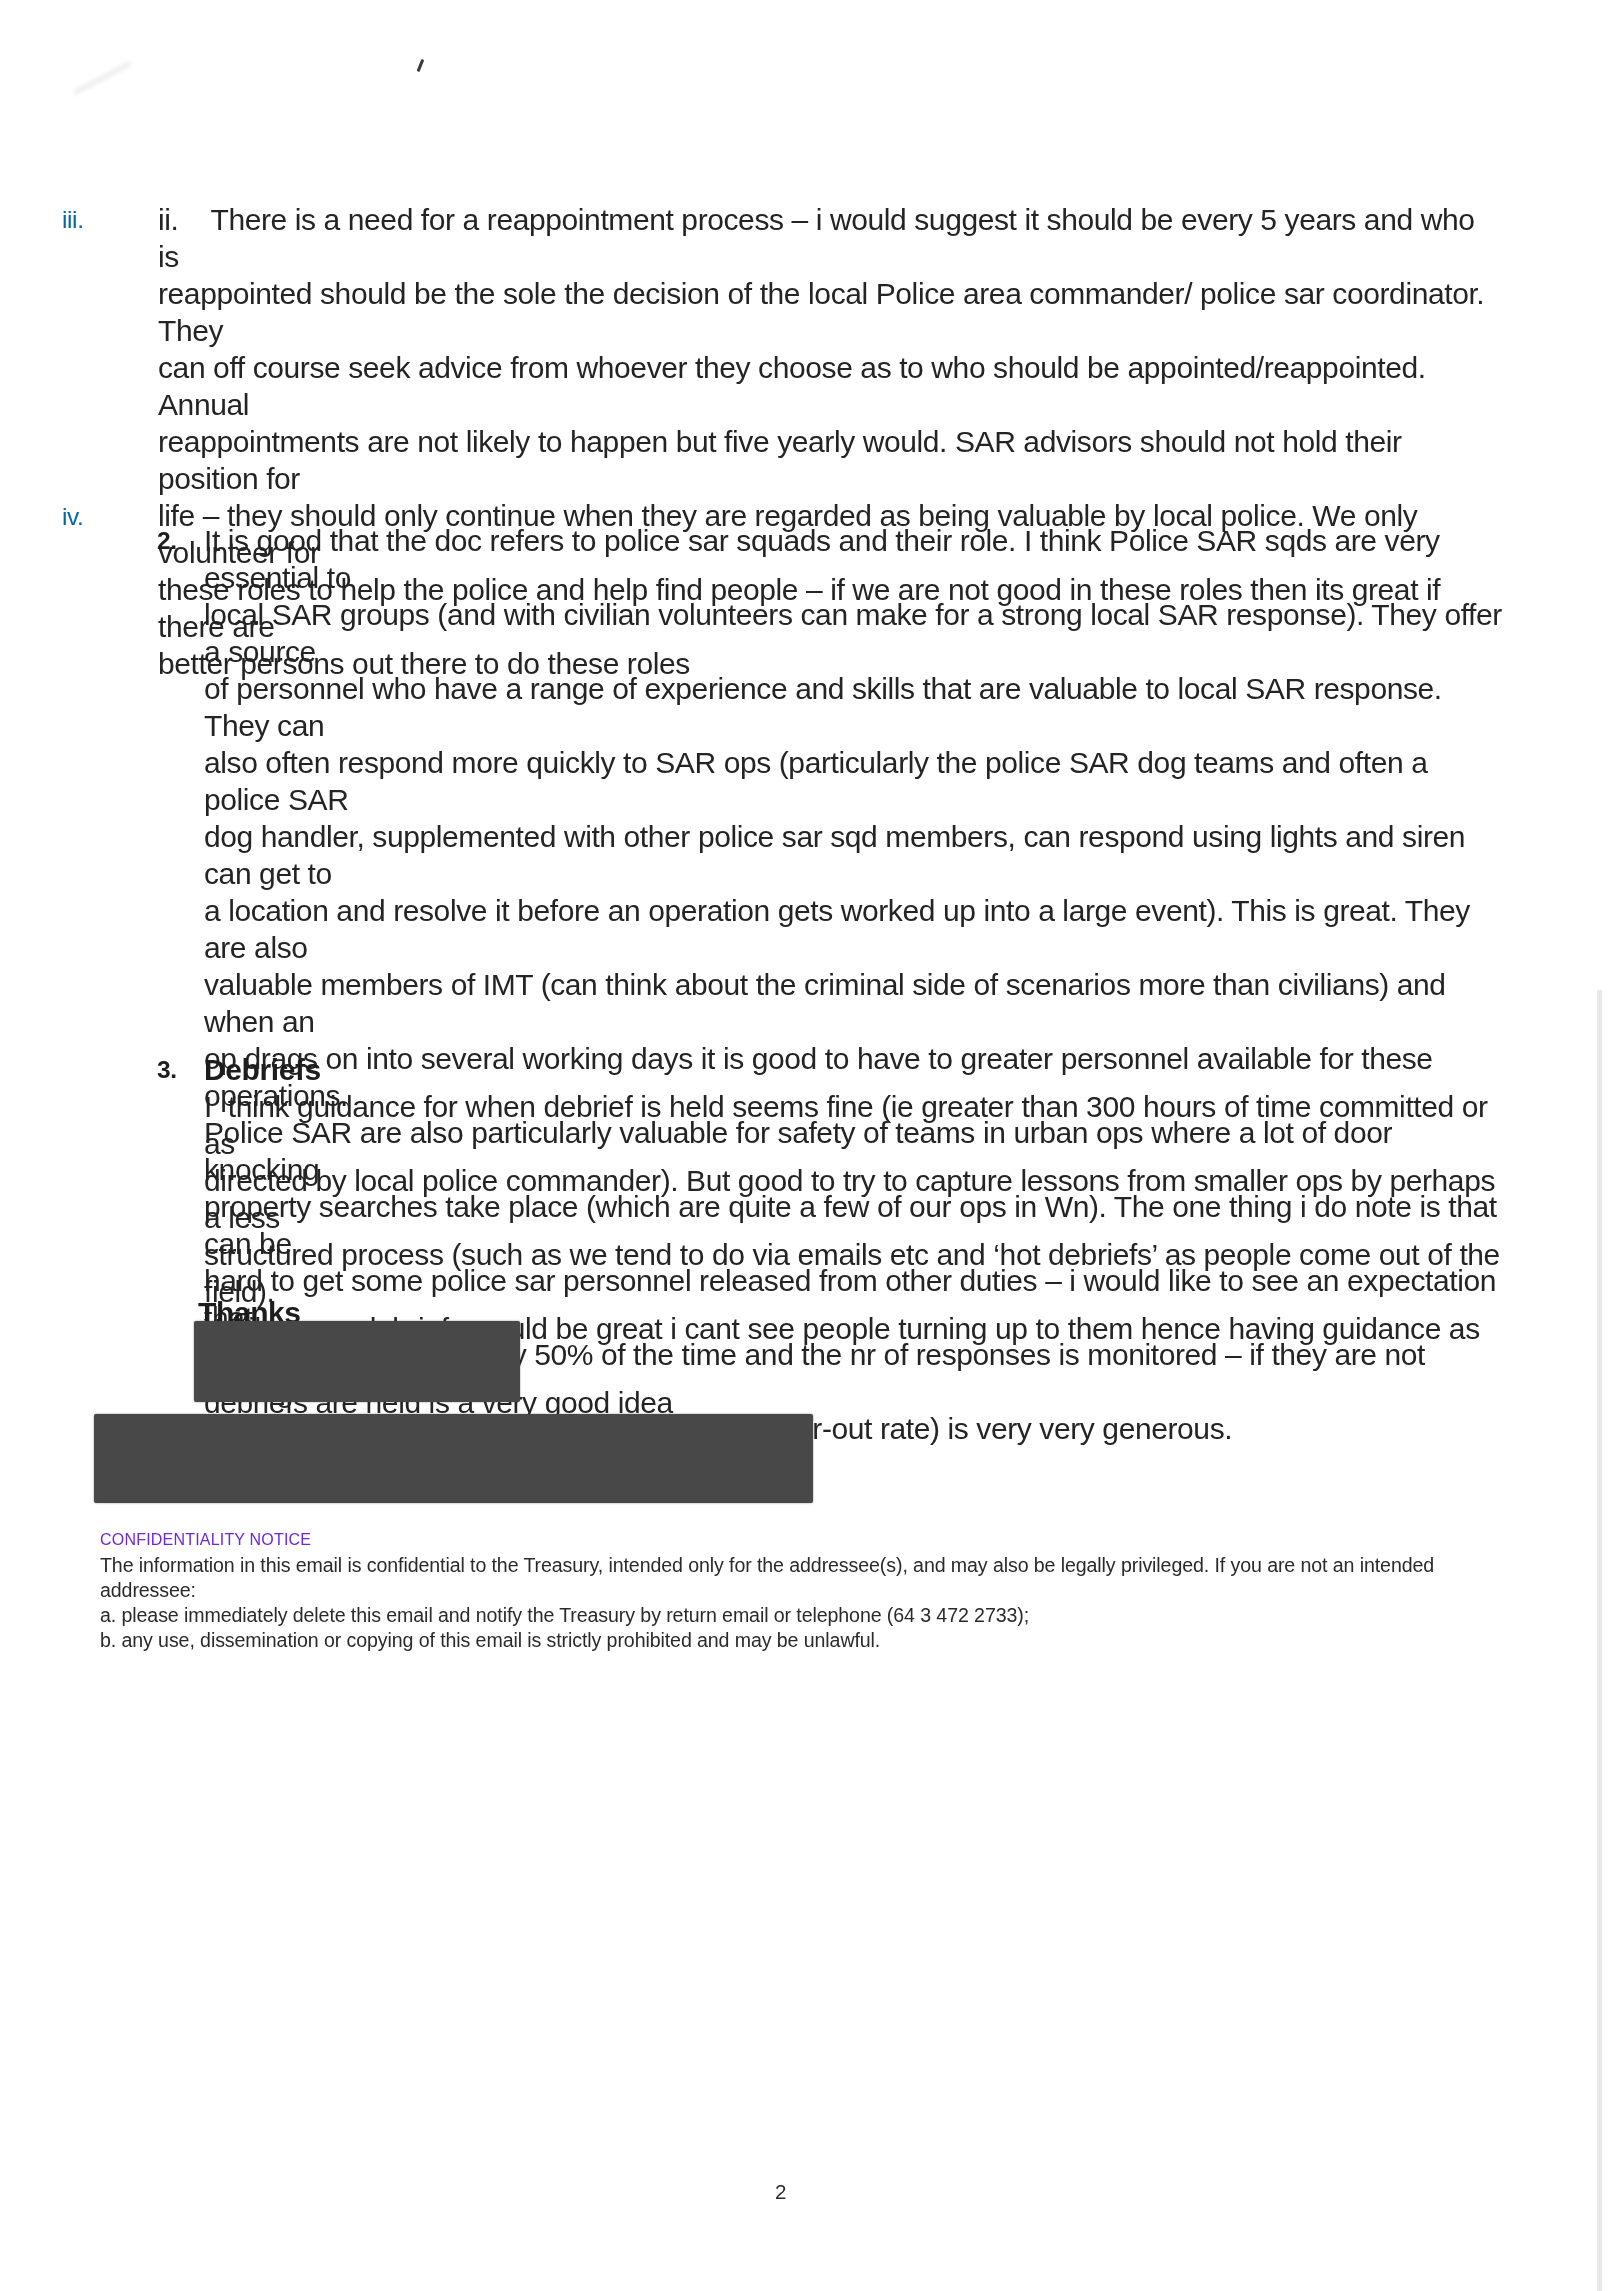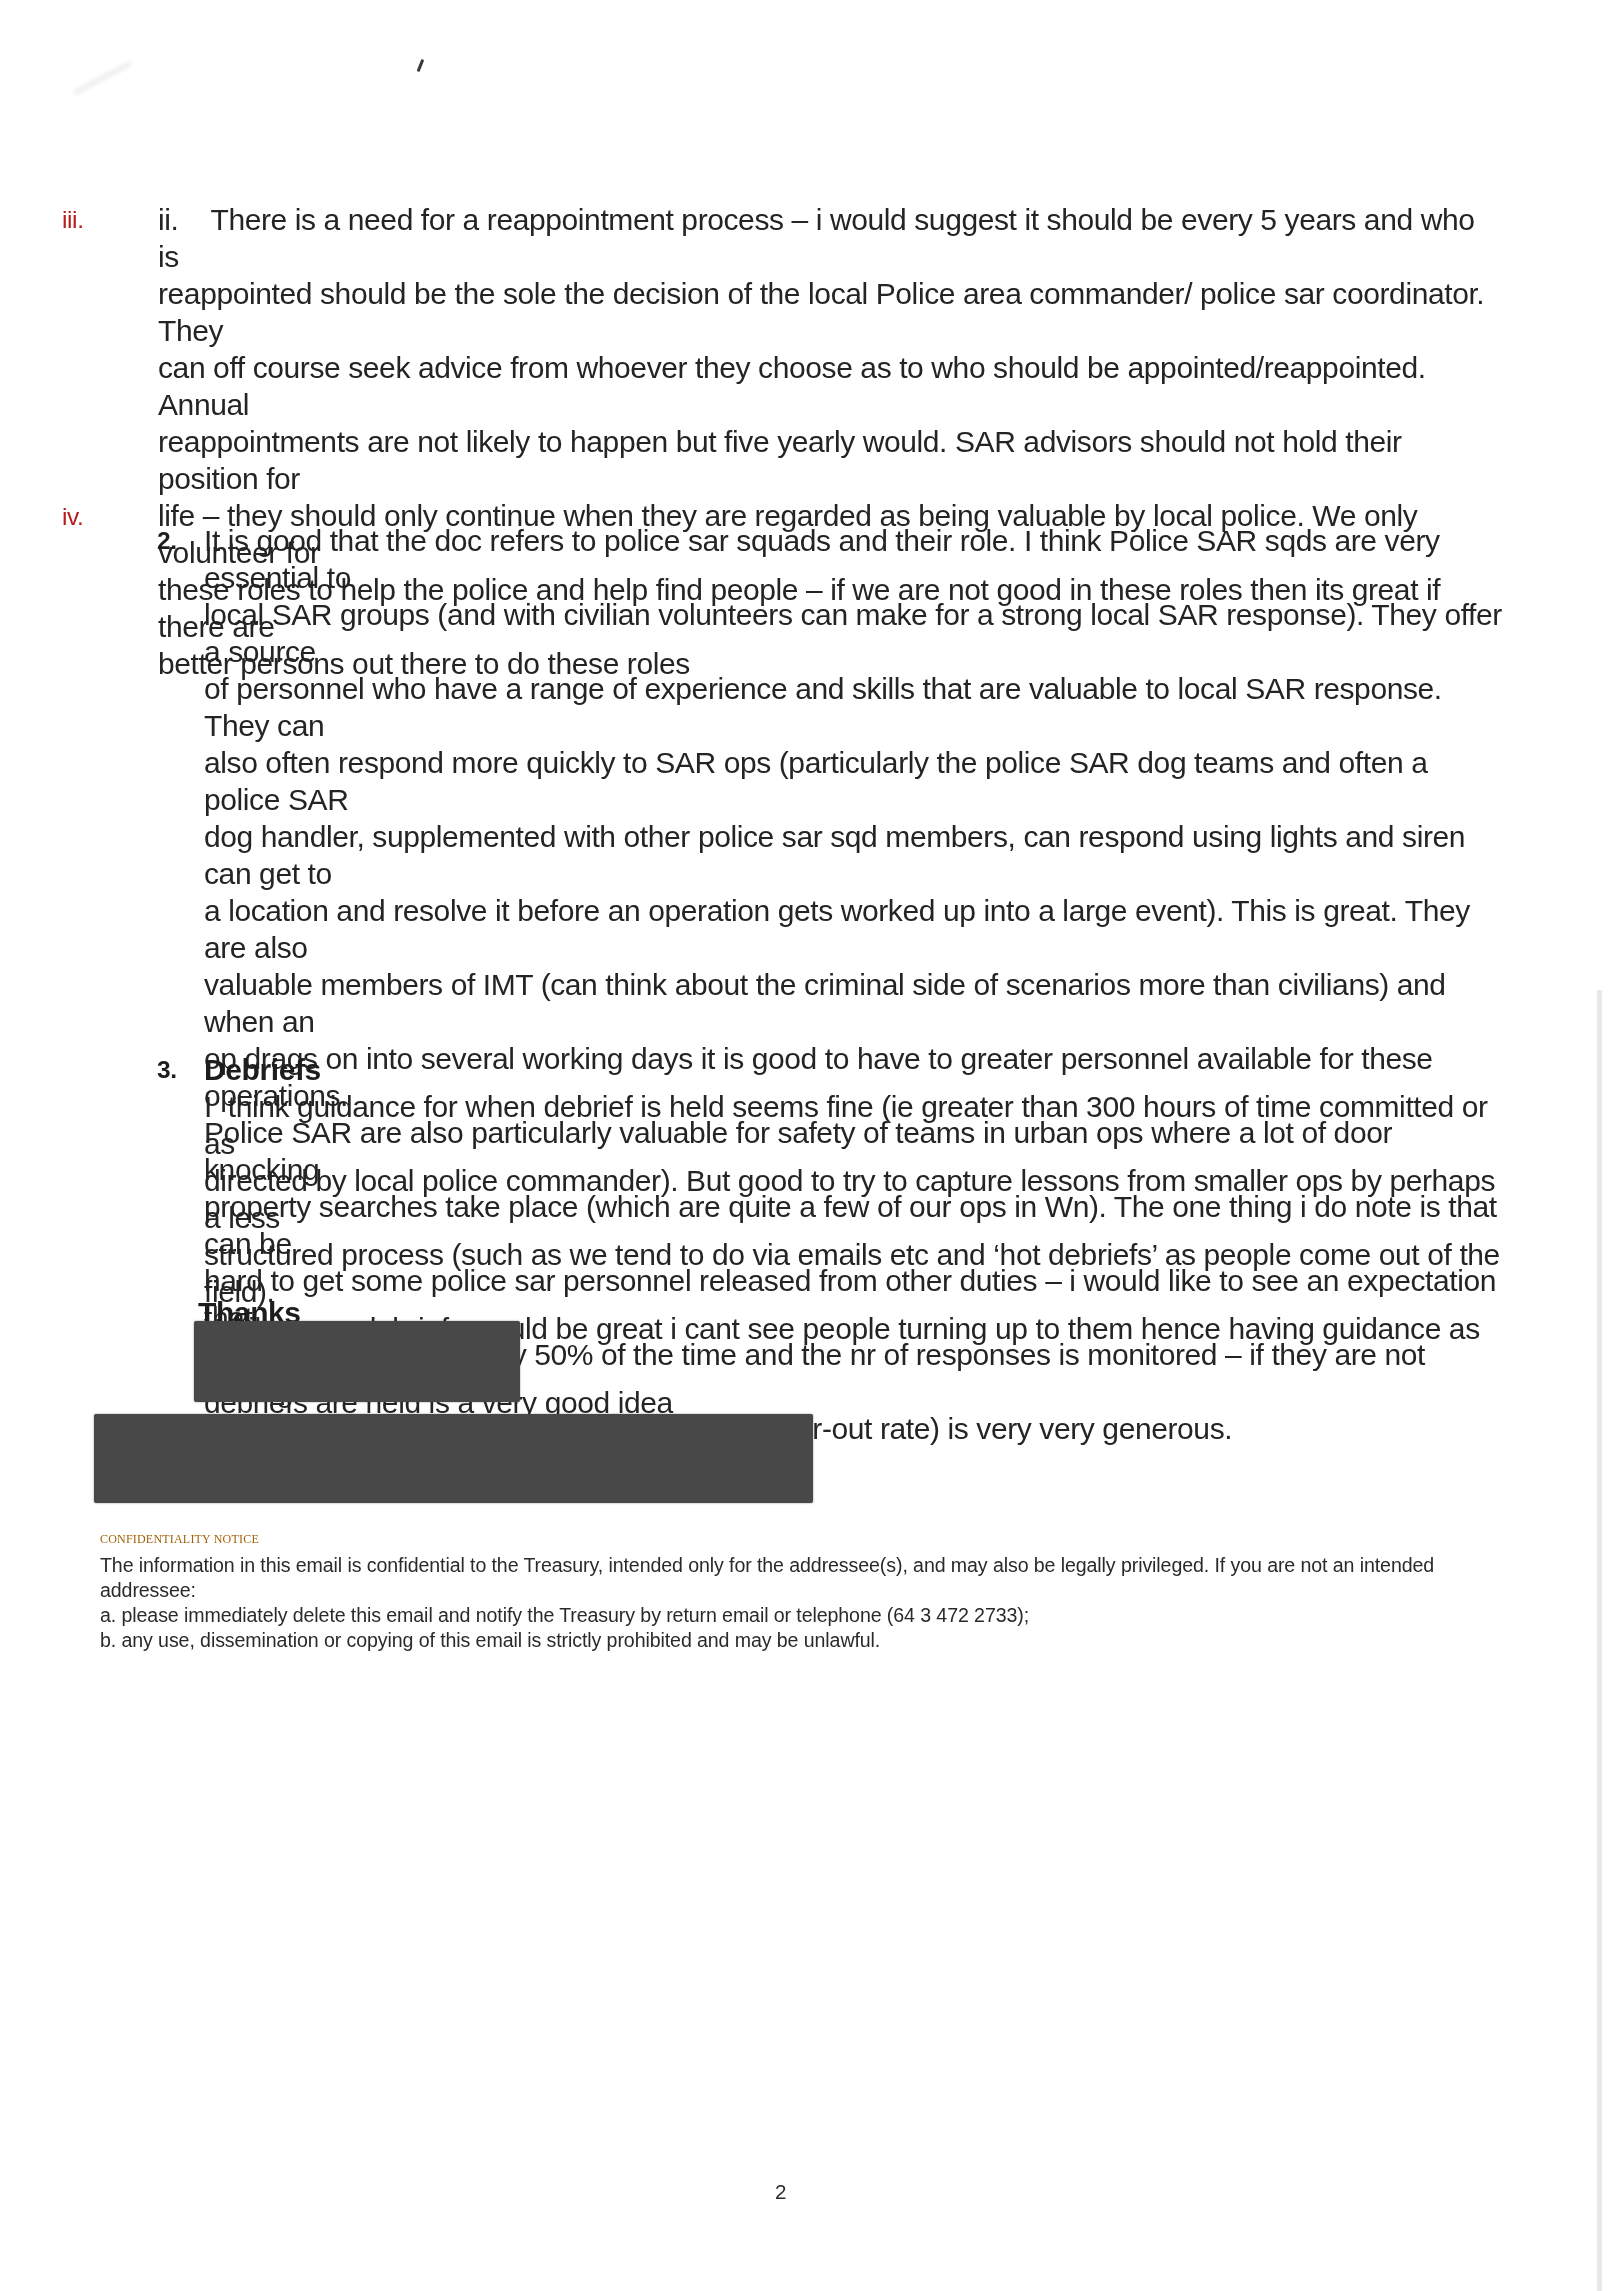--- a/index.html
+++ b/index.html
@@ -22,21 +22,21 @@
     font-size: 30px;
     line-height: 37px;
     letter-spacing: -0.4px;
     white-space: pre-wrap;
     color: #242424;
   }
   .marker-col {
     font-size: 24.5px;
     line-height: 37px;
     letter-spacing: -0.4px;
-    color: #b91c1c;
+    color: #0369a1;
   }
   .bold { font-weight: bold; color: #1d1d1d; }
 
   .section {
     display: flex;
     align-items: flex-start;
   }
   .section .num {
     width: 47px;
     flex: 0 0 47px;
@@ -55,25 +55,24 @@
   }
 
   .notice {
     font-size: 19.6px;
     line-height: 25px;
     letter-spacing: -0.1px;
     color: #2a2a2a;
     white-space: pre-wrap;
   }
   .notice-title {
-    font-size: 12px;
+    font-size: 16px;
     line-height: 25.5px;
     letter-spacing: 0.2px;
-    color: #a16207;
-    font-family: Liberation Serif, serif;
+    color: #6d28d9;
   }
 
   .page-num {
     font-size: 20.6px;
     color: #2a2a2a;
   }
 
   .stray-mark {
     width: 2.9px;
     height: 12.7px;

